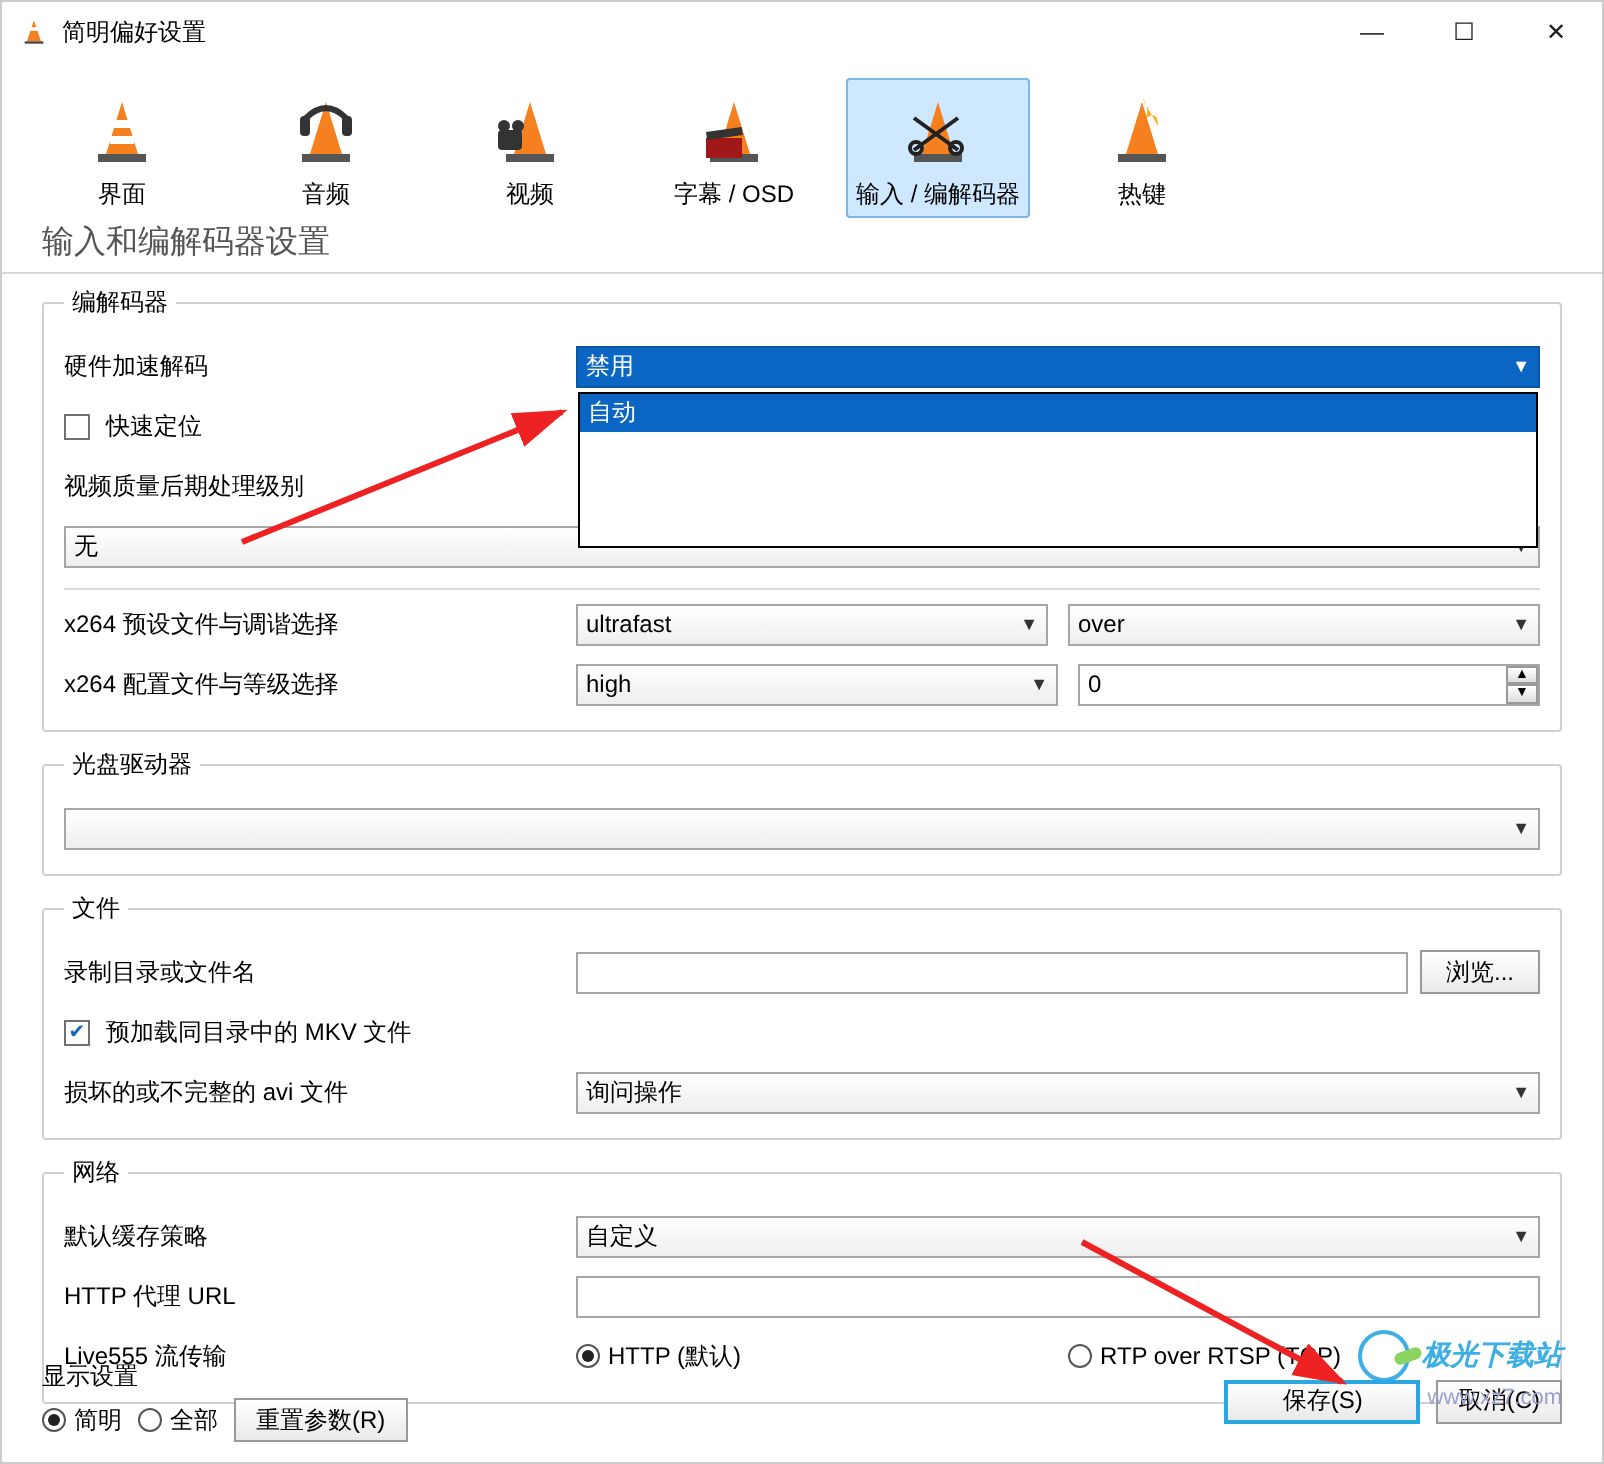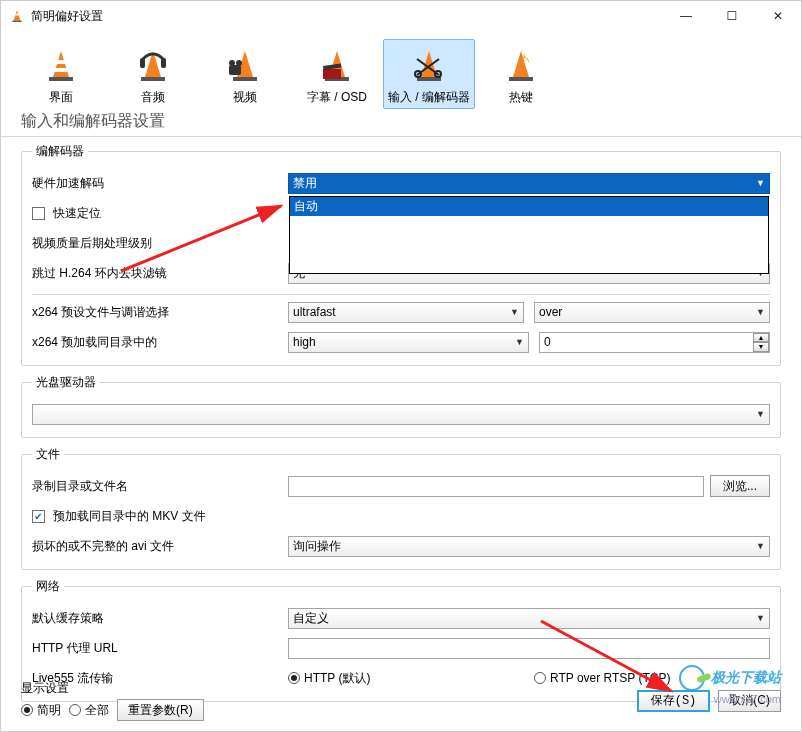--- a/index.html
+++ b/index.html
@@ -2,21 +2,21 @@
 <html><head>
   <meta charset="utf-8">
   <style>
     * { margin:0; padding:0; box-sizing:border-box; font-family:"Microsoft YaHei","SimSun",Tahoma,Arial,sans-serif; font-size:12px; }
     body { background:#fff; width:802px; height:732px; overflow:hidden; position:relative; border:1px solid #ccc; }
     .titlebar { height:30px; display:flex; align-items:center; padding:0 0 0 8px; }
     .titlebar .app-icon { width:16px; height:16px; margin-right:6px; display:flex; align-items:center; justify-content:center; }
     .titlebar .title { flex:1; font-size:12px; color:#000; }
     .winbtns { display:flex; height:100%; }
     .winbtn { width:46px; display:flex; align-items:center; justify-content:center; color:#222; }
-    .tabs { display:flex; height:78px; padding:8px 14px 0 14px; }
+    .tabs { display:flex; height:78px; padding:8px 14px 0 14px; gap:10px; }
     .tab { width:92px; display:flex; flex-direction:column; align-items:center; justify-content:flex-start; padding:2px 2px; border:1px solid transparent; border-radius:2px; }
     .tab .ticon { height:48px; display:flex; align-items:center; justify-content:center; }
     .tab .tlabel { margin-top:2px; font-size:12px; color:#000; text-align:center; }
     .tab.active { background:#cde8ff; border-color:#7ab6e8; }
     .section-title { padding:2px 20px 4px 20px; font-size:16px; color:#555; border-bottom:1px solid #d8d8d8; margin:0 0 6px 0; }
     .content { padding:0 20px 0 20px; }
     fieldset { border:1px solid #d0d0d0; border-radius:2px; margin-bottom:8px; padding:6px 10px 10px 10px; }
     legend { padding:0 4px; color:#000; }
     .row { display:flex; align-items:center; height:26px; margin-top:4px; }
     .row .lbl { width:256px; }
@@ -37,21 +37,21 @@
     .chk { display:flex; align-items:center; gap:8px; }
     .chkbox { width:13px; height:13px; border:1px solid #707070; display:flex; align-items:center; justify-content:center; font-size:10px; }
     .radio { display:flex; align-items:center; gap:4px; }
     .radiobtn { width:12px; height:12px; border:1px solid #555; border-radius:50%; display:flex; align-items:center; justify-content:center; }
     .radiobtn .dot { width:6px; height:6px; background:#222; border-radius:50%; }
     .footer { position:absolute; bottom:10px; left:20px; right:20px; display:flex; align-items:center; justify-content:space-between; }
     .footer-left { display:flex; flex-direction:column; gap:2px; }
     .footer-left .settings-label-row { font-size:12px; }
     .footer-left .radios { display:flex; align-items:center; gap:8px; }
     .btn { height:22px; border:1px solid #999; background:linear-gradient(#fff,#e9e9e9); padding:0 10px; font-size:12px; }
-    .btn.highlight { border:2px solid #2aa6e0; padding:0 12px;font-family:Liberation Mono, monospace; }
+    .btn.highlight { border:2px solid #2aa6e0; padding:0 27px; }
     .btn-group { display:flex; gap:8px; }
     .spinner { position:relative; width:100%; }
     .spinner input { width:100%; padding-right:18px; }
     .spinner .sp { position:absolute; right:1px; top:1px; width:16px; height:19px; display:flex; flex-direction:column; }
     .spinner .sp div { flex:1; display:flex; align-items:center; justify-content:center; font-size:7px; border:1px solid #999; background:linear-gradient(#fff,#ddd); }
     .arrow-overlay { position:absolute; pointer-events:none; z-index:60; }
     .watermark { position:absolute; right:20px; bottom:40px; z-index:5; opacity:0.9; display:flex; align-items:center; gap:6px; }
     .wm-circle { width:26px; height:26px; border:2px solid #2aa6e0; border-radius:50%; position:relative; }
     .wm-tail { position:absolute; right:-8px; top:8px; width:14px; height:6px; background:#7fd04f; border-radius:3px; transform:rotate(-20deg); }
     .wm-text { font-size:14px; color:#2aa6e0; font-style:italic; font-weight:bold; }
@@ -173,21 +173,20 @@
       <div class="chk">
         <div class="chkbox"></div>
         <span>快速定位</span>
       </div>
     </div>
     <div class="row">
       <div class="lbl">视频质量后期处理级别</div>
       <div class="ctrl"></div>
     </div>
     <div class="row">
-      <div class="lbl">跳过 H.264 环内去块滤镜</div>
       <div class="ctrl">
         <div class="fakeselect">
           <span>无</span>
           <span class="arrow">▼</span>
         </div>
       </div>
     </div>
     <div style="height:1px;background:#d8d8d8;margin:8px 0 4px 0;"></div>
     <div class="row">
       <div class="lbl">x264 预设文件与调谐选择</div>
@@ -196,21 +195,21 @@
           <span>ultrafast</span>
           <span class="arrow">▼</span>
         </div>
         <div class="fakeselect" style="flex:1">
           <span>over</span>
           <span class="arrow">▼</span>
         </div>
       </div>
     </div>
     <div class="row">
-      <div class="lbl">x264 预加载同目录中的</div>
+      <div class="lbl">x264 配置文件与等级选择</div>
       <div class="ctrl2">
         <div class="fakeselect" style="flex:1">
           <span>high</span>
           <span class="arrow">▼</span>
         </div>
         <div class="spinner" style="flex:1">
           <input type="text" value="0" style="">
           <div class="sp">
             <div>▲</div>
             <div>▼</div>

